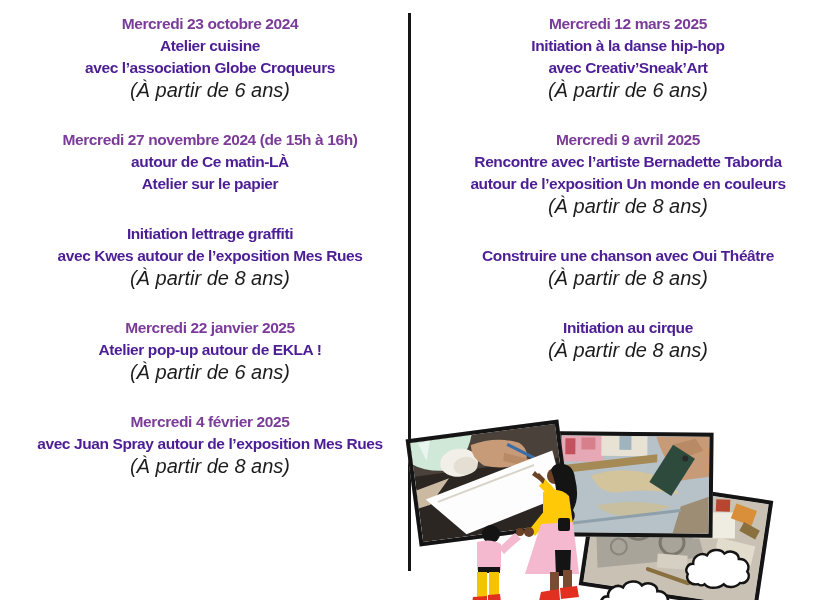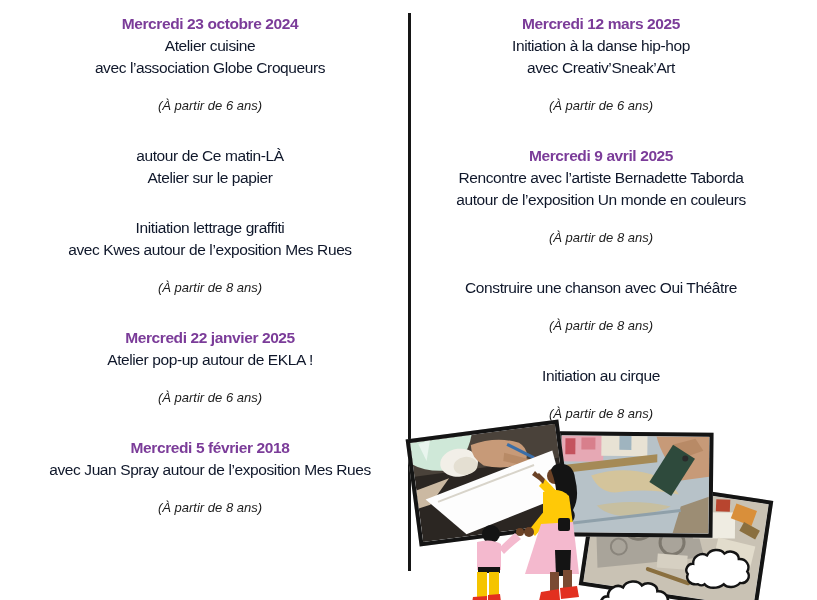--- a/index.html
+++ b/index.html
@@ -3,25 +3,25 @@
 <meta charset="utf-8">
 <style>
   html,body{margin:0;padding:0;}
   .page{
     position:relative;width:817px;height:600px;background:#ffffff;
     overflow:hidden;font-family:"Liberation Sans",sans-serif;
   }
   .divider{position:absolute;left:408px;top:13px;width:3px;height:558px;background:#161616;}
   .col{position:absolute;top:13px;text-align:center;}
   .col-left{left:10px;width:400px;}
-  .col-right{left:412px;width:378px;}
+  .col-right{left:439px;width:378px;}
   .event{margin-bottom:28px;}
   .date{font-size:15.5px;font-weight:700;letter-spacing:-0.4px;color:#7B3C99;line-height:22px;}
-  .line{font-size:15.5px;font-weight:400;letter-spacing:-0.4px;color:#0f172a;line-height:22px;}
-  .age{font-size:13px;font-style:italic;font-weight:400;color:#1c1c1c;line-height:22px;margin-top:16px;}
+  .line{font-size:15.5px;font-weight:700;letter-spacing:-0.4px;color:#4c1d95;line-height:22px;}
+  .age{font-size:20px;font-style:italic;font-weight:400;color:#1c1c1c;line-height:22px;margin-top:0;}
   
   .photo{position:absolute;border:4px solid #141414;background:#cccccc;overflow:hidden;}
   .photo svg{display:block;}
   .photo1{left:412px;top:429px;width:146px;height:100px;transform:rotate(-7.5deg);z-index:3;}
   .photo2{left:557px;top:432px;width:148px;height:97px;transform:rotate(0.6deg);z-index:2;}
   .photo3{left:586px;top:487px;width:172px;height:104px;transform:rotate(8.5deg);z-index:1;}
   .illustration{position:absolute;left:455px;top:458px;width:160px;height:145px;z-index:5;}
   .cloud{position:absolute;z-index:4;}
   .cloud-a{left:683px;top:544px;width:72px;height:48px;}
   .cloud-b{left:597px;top:577px;width:78px;height:48px;}
@@ -34,35 +34,36 @@
   <div class="divider"></div>
 
   <div class="col col-left">
     <div class="event">
       <div class="date">Mercredi 23 octobre 2024</div>
       <div class="line">Atelier cuisine</div>
       <div class="line">avec l’association Globe Croqueurs</div>
       <div class="age">(À partir de 6 ans)</div>
     </div>
     <div class="event">
+      <div class="date">Mercredi 27 novembre 2024 (de 15h à 16h)</div>
       <div class="line">autour de Ce matin-LÀ</div>
       <div class="line">Atelier sur le papier</div>
     </div>
     <div class="event">
       <div class="line">Initiation lettrage graffiti</div>
       <div class="line">avec Kwes autour de l’exposition Mes Rues</div>
       <div class="age">(À partir de 8 ans)</div>
     </div>
     <div class="event">
       <div class="date">Mercredi 22 janvier 2025</div>
       <div class="line">Atelier pop-up autour de EKLA !</div>
       <div class="age">(À partir de 6 ans)</div>
     </div>
     <div class="event">
-      <div class="date">Mercredi 5 février 2018</div>
+      <div class="date">Mercredi 4 février 2025</div>
       <div class="line">avec Juan Spray autour de l’exposition Mes Rues</div>
       <div class="age">(À partir de 8 ans)</div>
     </div>
   </div>
 
   <div class="col col-right">
     <div class="event">
       <div class="date">Mercredi 12 mars 2025</div>
       <div class="line">Initiation à la danse hip-hop</div>
       <div class="line">avec Creativ’Sneak’Art</div>

